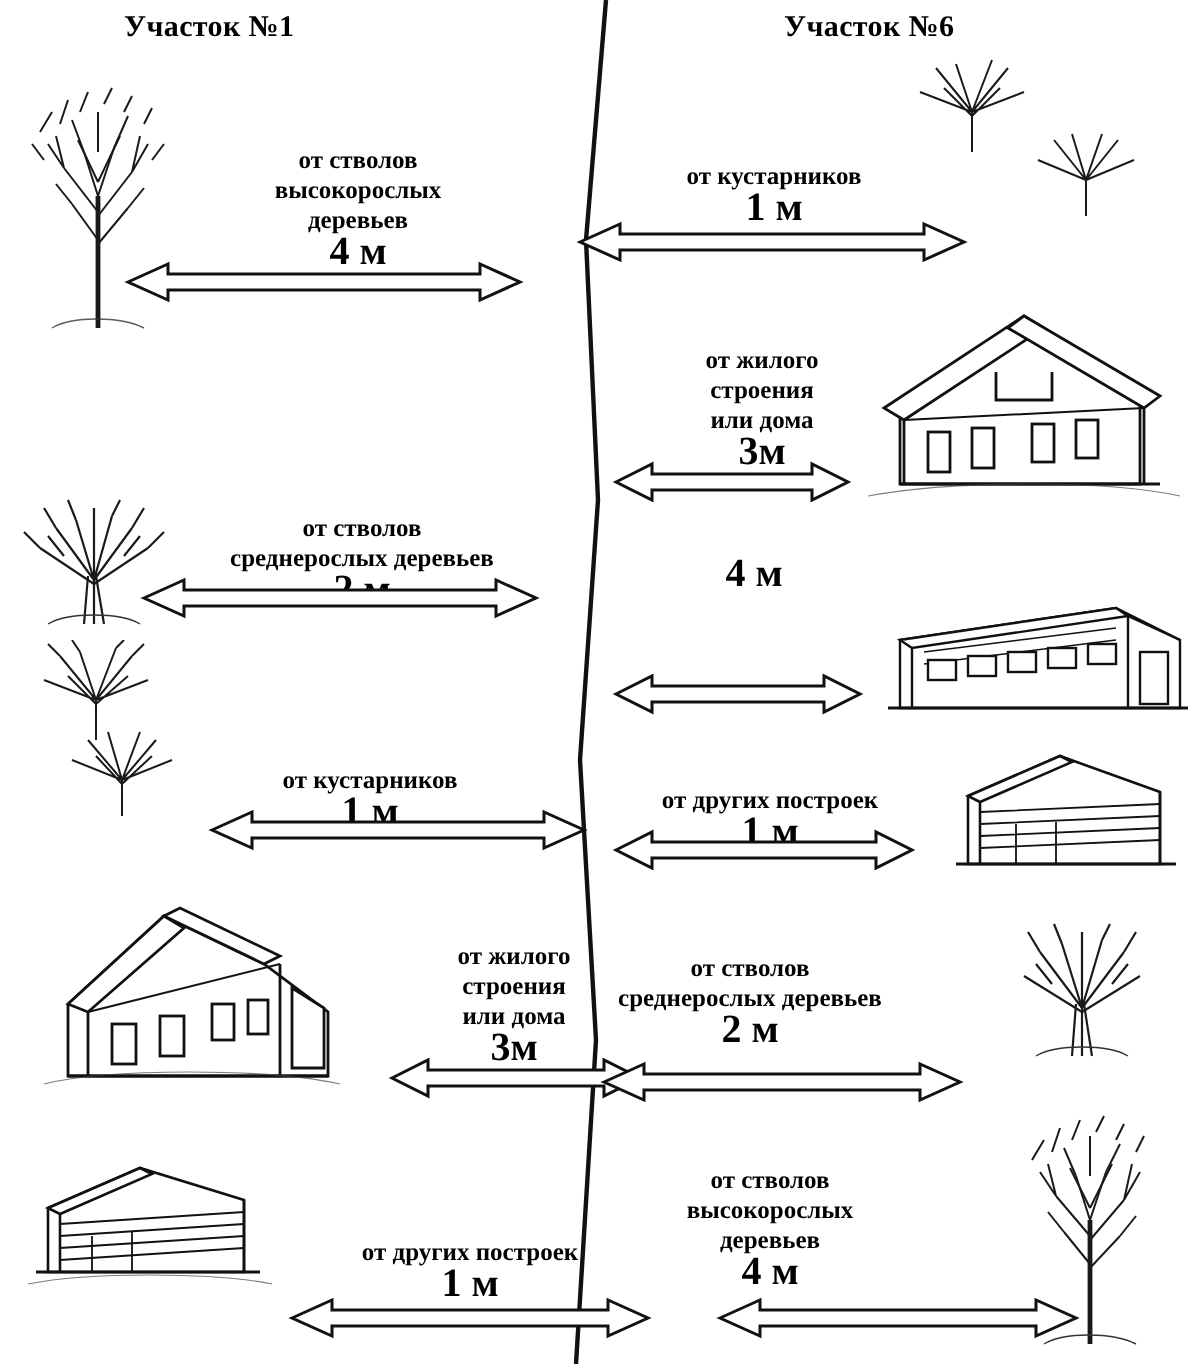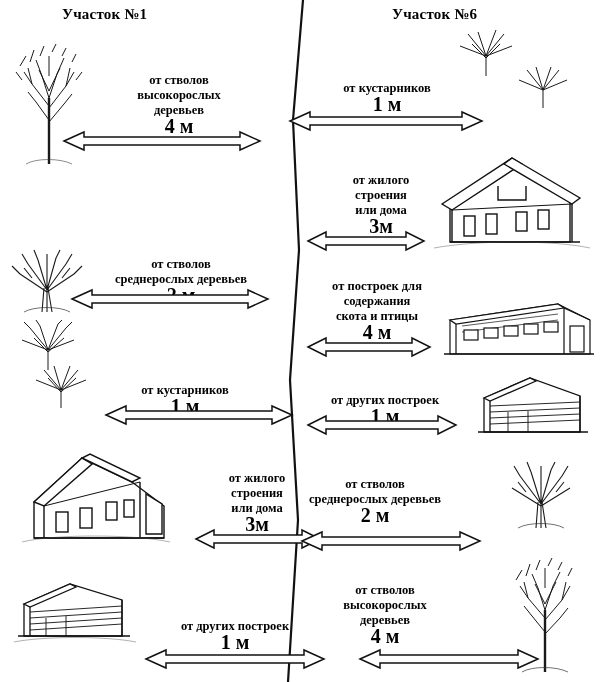--- a/index.html
+++ b/index.html
@@ -308,23 +308,20 @@
     <span>от жилого
 строения
 или дома</span>
     <span class="dist">3м</span>
   </div>
   <svg class="arrow" style="left:306px; top:230px;" width="120" height="22" viewBox="0 0 120 22">
     <path d="M2 11 L20 2 L20 7 L100 7 L100 2 L118 11 L100 20 L100 15 L20 15 L20 20 Z" fill="#ffffff" stroke="#111" stroke-width="1.5"></path>
   </svg>
 
   <div class="label" style="left:302px; top:264px;">
-    <span>от построек для
-содержания
-скота и птицы</span>
     <span class="dist">4 м</span>
   </div>
   <svg class="arrow" style="left:306px; top:336px;" width="126" height="22" viewBox="0 0 126 22">
     <path d="M2 11 L20 2 L20 7 L106 7 L106 2 L124 11 L106 20 L106 15 L20 15 L20 20 Z" fill="#ffffff" stroke="#111" stroke-width="1.5"></path>
   </svg>
 
   <div class="label" style="left:310px; top:378px;">
     <span>от других построек</span>
     <span class="dist">1 м</span>
   </div>

